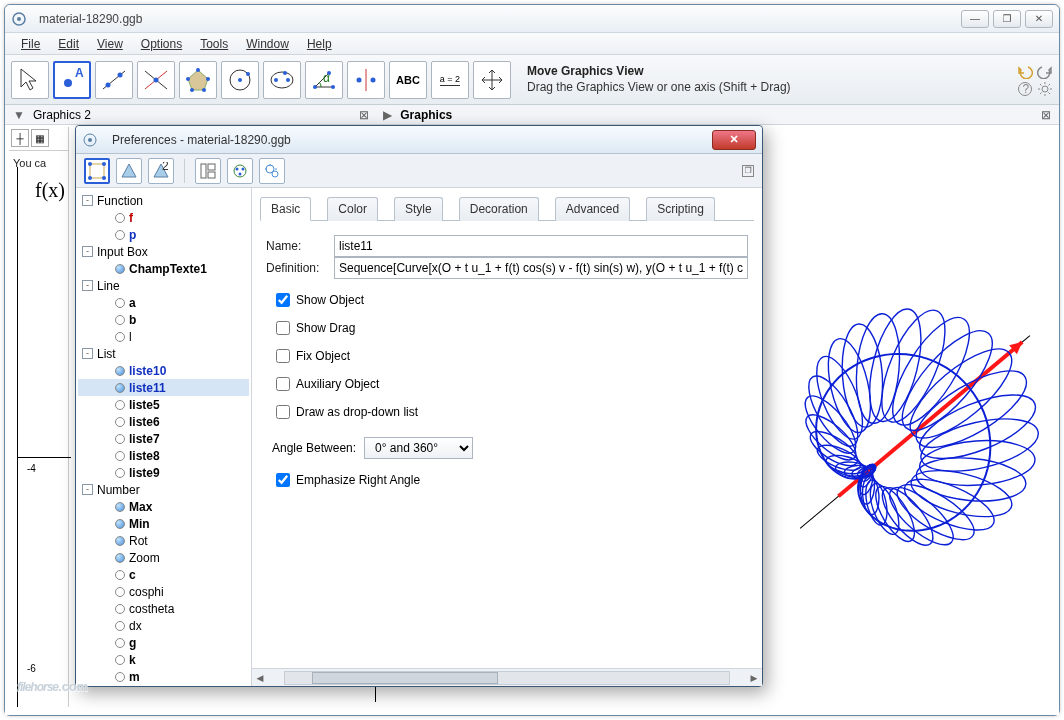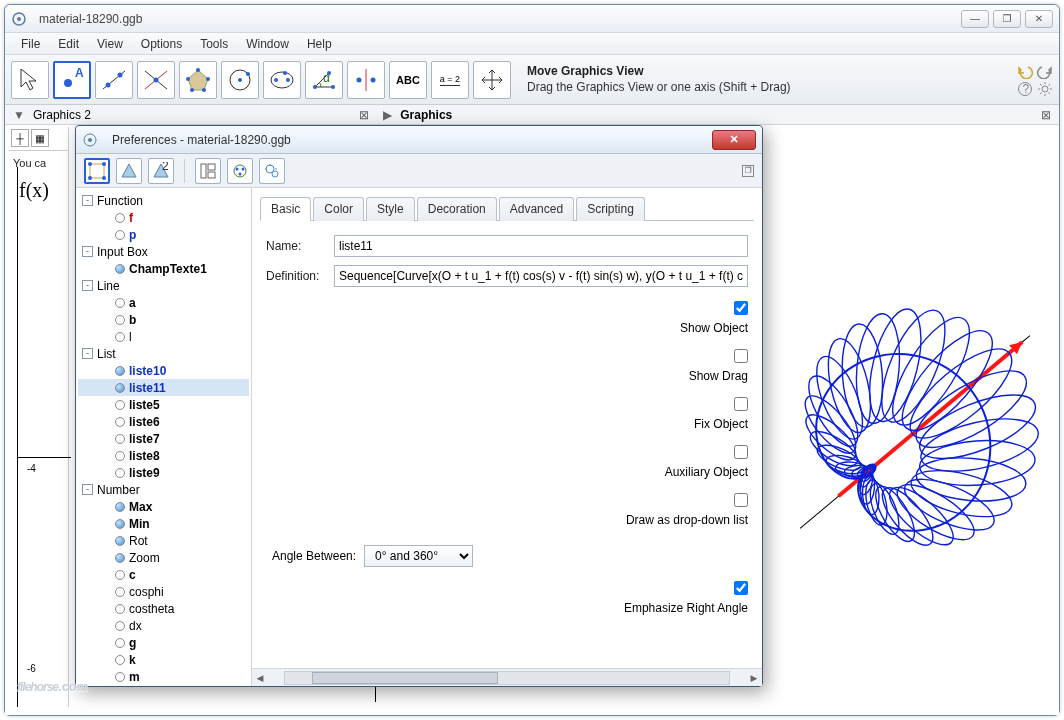--- a/index.html
+++ b/index.html
@@ -7,42 +7,42 @@
 
 
 .outer-window { position: absolute; left: 4px; top: 4px; width: 1056px; height: 712px; border: 1px solid #6b8aa4; border-radius: 6px; background: #fff; box-shadow: 0 0 4px rgba(0,0,0,.2); }
 .outer-titlebar { height: 28px; background: linear-gradient(#fdfdfd,#e9eff5); border-bottom: 1px solid #cfd8e0; display: flex; align-items: center; padding: 0 6px; border-radius: 6px 6px 0 0; gap: 6px; }
 .outer-titlebar .icon { width: 16px; height: 16px; margin-right: 6px; display:flex; align-items:center; justify-content:center; }
 .outer-titlebar .title { flex: 1; color: #444; }
 .win-btns { display: flex; gap: 4px; }
 .win-btn { width: 28px; height: 18px; border: 1px solid #b0b8c0; border-radius: 3px; background: linear-gradient(#fff,#e5e9ee); display:flex; align-items:center; justify-content:center; font-size: 10px; color:#555; }
 
 .menubar { height: 22px; background: linear-gradient(#fafbfc,#edf1f5); border-bottom: 1px solid #d0d6dc; display: flex; align-items: center; padding: 0 8px; gap: 2px; }
-.menubar span { padding: 2px 8px; color: #333; }
+.menubar span { padding: 2px 8px; color: #333; text-decoration: underline; }
 
 .toolbar-row { height: 50px; background: linear-gradient(#f7f9fb,#e8edf2); border-bottom: 1px solid #c7cfd6; display: flex; align-items: center; padding: 0 6px; }
 .tool-btn { width: 38px; height: 38px; border: 1px solid #aab5c0; border-radius: 2px; background: #fff; margin-right: 4px; display:flex; align-items:center; justify-content:center; position:relative; }
 .tool-btn.selected { border: 2px solid #2a5fd8; }
 .tool-btn svg { width: 30px; height: 30px; }
 .toolbar-hint { flex: 1; padding-left: 12px; line-height: 1.3; }
 .toolbar-hint .t1 { font-weight: bold; color: #222; }
 .toolbar-hint .t2 { color: #333; }
 .toolbar-icons-right { display:flex; flex-direction:column; gap:2px; margin-left:auto; align-items:flex-end;}
 .toolbar-icons-right .row { display:flex; gap:4px; }
 .small-ico { width:16px; height:16px; display:flex; align-items:center; justify-content:center; }
 
 .panels-header { height: 20px; background: #f3f5f8; border-bottom: 1px solid #d0d6dc; display:flex; align-items:center; padding: 0 8px; gap: 8px; }
 .panels-header .chev { color:#666; }
 
 .canvas-area { position: absolute; left: 0; top: 122px; right: 0; bottom: 0; background: #fff; overflow:hidden; }
 .graphics2-strip { position:absolute; left:4px; top:0; width:60px; height:580px; border-right:1px solid #ccc; }
 .graphics2-strip .small-toolbar { height:24px; border-bottom:1px solid #ccc; display:flex; gap:2px; padding:2px;}
 .graphics2-strip .small-toolbar .sb { width:18px; height:18px; border:1px solid #aaa; display:flex; align-items:center; justify-content:center; font-size:10px;}
 .youca { position:absolute; left:4px; top:30px; font-size:11px; color:#222;}
-.fx { position:absolute; left:10px; top:52px; font-size:20px; color:#000; font-family: serif;}
+.fx { position:absolute; left:26px; top:52px; font-size:20px; color:#000; font-family: serif;}
 .axis-x { position:absolute; left:8px; top:330px; width:54px; height:1px; background:#000;}
 .axis-y { position:absolute; left:8px; top:40px; width:1px; height:540px; background:#000;}
 .tick { position:absolute; font-size:10px; color:#000;}
 
 .main-graphics { position:absolute; left:370px; top:0; right:4px; bottom:4px; }
 .main-axes-v { position:absolute; left:0; top:0; width:1px; height:575px; background:#000;}
 .cardioid { position:absolute; left:380px; top:145px; }
 
 
 .pref-dialog { position:absolute; left:70px; top:120px; width:688px; height:562px; border:1px solid #3b5877; border-radius:4px; background:#fff; box-shadow: 4px 6px 18px rgba(0,0,0,.35); }
@@ -73,27 +73,27 @@
 .tree-item .lbl { color:#000;}
 .tree-item .lbl.bold { font-weight:bold;}
 .tree-item .lbl.blue { color:#1030c0;}
 .tree-item .lbl.red { color:#c00000;}
 .tree-item.child { padding-left: 22px;}
 .tree-item.selected { background:#d6e5f5;}
 .tree-item.selected .lbl { color:#1030c0; font-weight:bold;}
 
 .props-pane { flex:1; background:#fff; position:relative; padding:8px 8px 0 8px;}
 .tabs { display:flex; border-bottom:1px solid #b8c2cc; }
-.tab { padding:4px 10px; border:1px solid #b8c2cc; border-bottom:none; background:linear-gradient(#f6f8fa,#e8edf2); margin-right:2px; border-radius:3px 3px 0 0; color:#333; position:relative; top:1px;}
+.tab { padding:4px 10px; border:1px solid #b8c2cc; border-bottom:none; background:linear-gradient(#f6f8fa,#e8edf2); margin-right:16px; border-radius:3px 3px 0 0; color:#333; position:relative; top:1px;}
 .tab.active { background:#fff; border-bottom:1px solid #fff;}
 .form { padding:14px 6px 6px 6px;}
-.form-row { display:flex; align-items:center; margin-bottom:8px;}
+.form-row { display:flex; align-items:center; }
 .form-row label { width:68px; color:#222;}
 .form-row input[type=text] { flex:1; height:22px; border:1px solid #abb6c1; padding:0 4px; background:#fff; font-size:12px;}
-.chk-row { display:flex; align-items:flex-end; margin: 14px 0 14px 10px; gap:6px;flex-direction:column;}
+.chk-row { display:flex; align-items:flex-start; margin: 14px 0 14px 10px; gap:6px;}
 .chk-row input { width:14px; height:14px;}
 .angle-row { display:flex; align-items:center; margin: 18px 0 10px 6px; gap:8px;}
 .angle-row select { height:22px; border:1px solid #abb6c1; background:linear-gradient(#fff,#eef1f5); padding:0 18px 0 6px;}
 
 .hscroll { position:absolute; left:0; right:0; bottom:0; height:18px; background:#eef1f5; border-top:1px solid #d0d6dc; display:flex; align-items:center;}
 .hscroll .track { flex:1; height:14px; margin:0 16px; background:#e2e6eb; border:1px solid #c7cfd6; position:relative;}
 .hscroll .thumb { position:absolute; left:6%; top:0; bottom:0; width:42%; background:#cfd6dd; border:1px solid #a8b2bc;}
 .hscroll .arrow { width:16px; height:14px; display:flex; align-items:center; justify-content:center; color:#666; font-size:9px;}
 
 .watermark { position:absolute; left:12px; bottom:18px; font-family: Arial, sans-serif; font-size:22px; font-weight:bold; font-style:italic; color:#c7d1da; letter-spacing:-1px; text-shadow:0 1px 0 #fff; pointer-events:none;}

